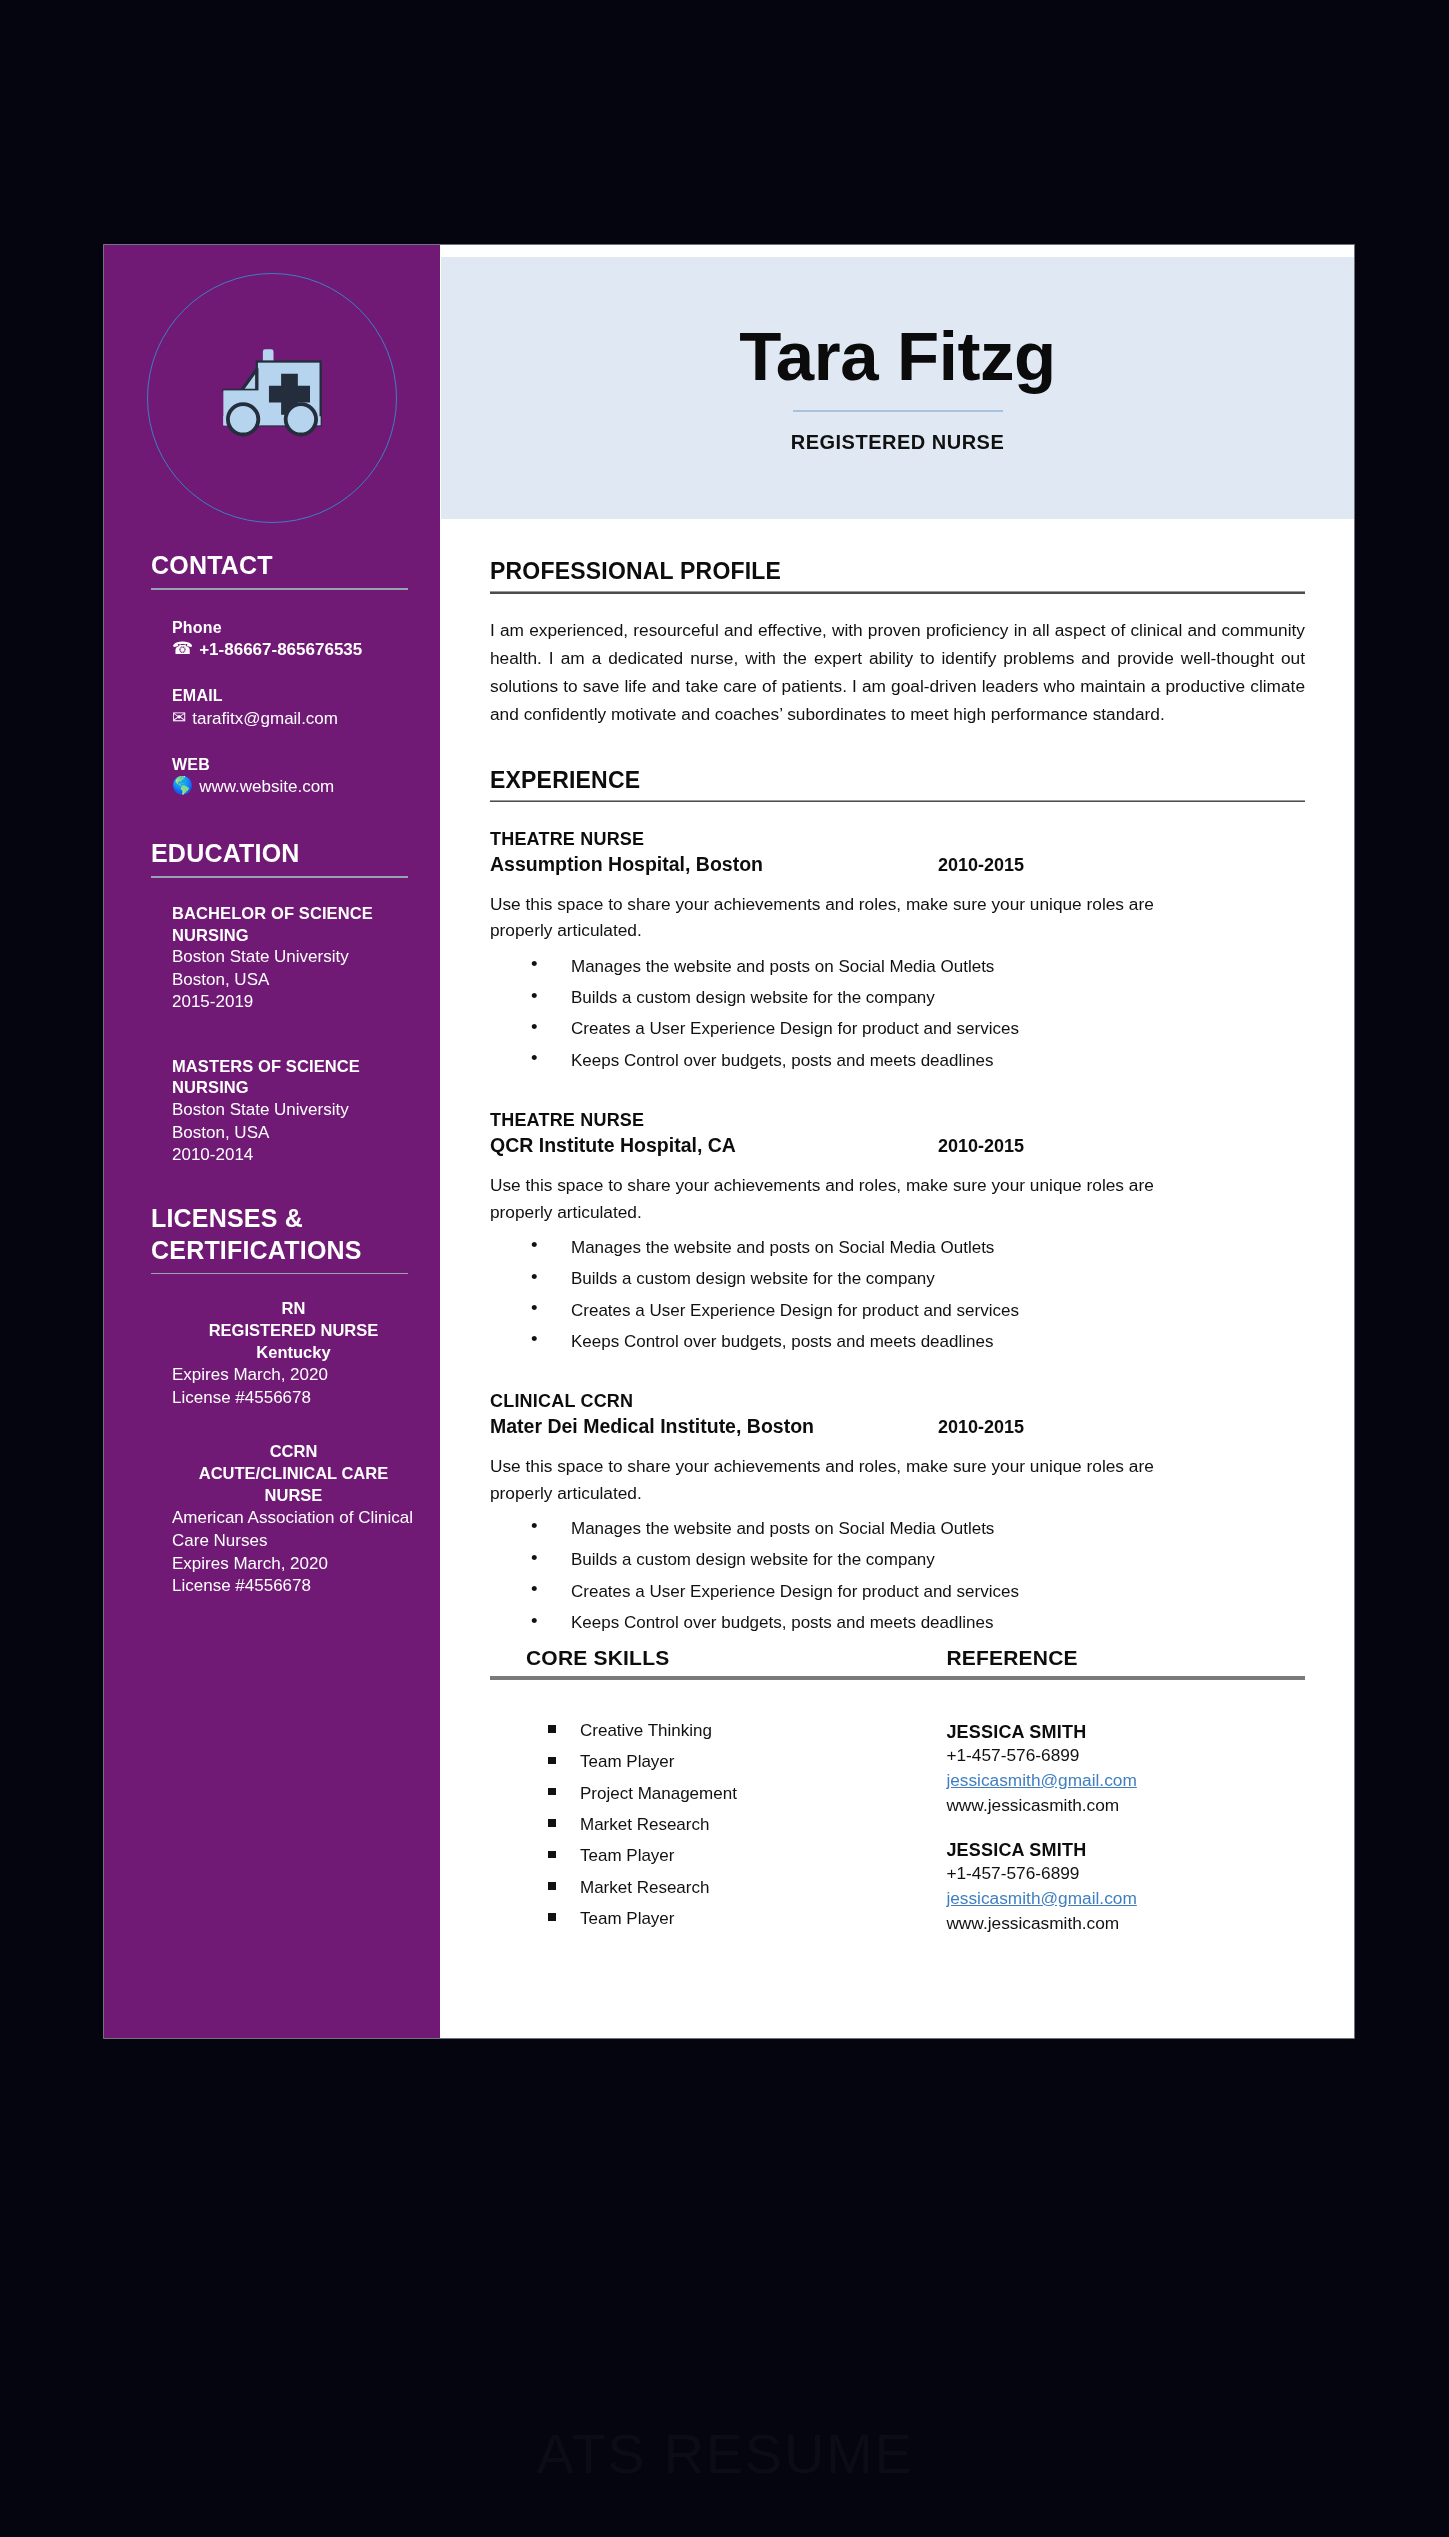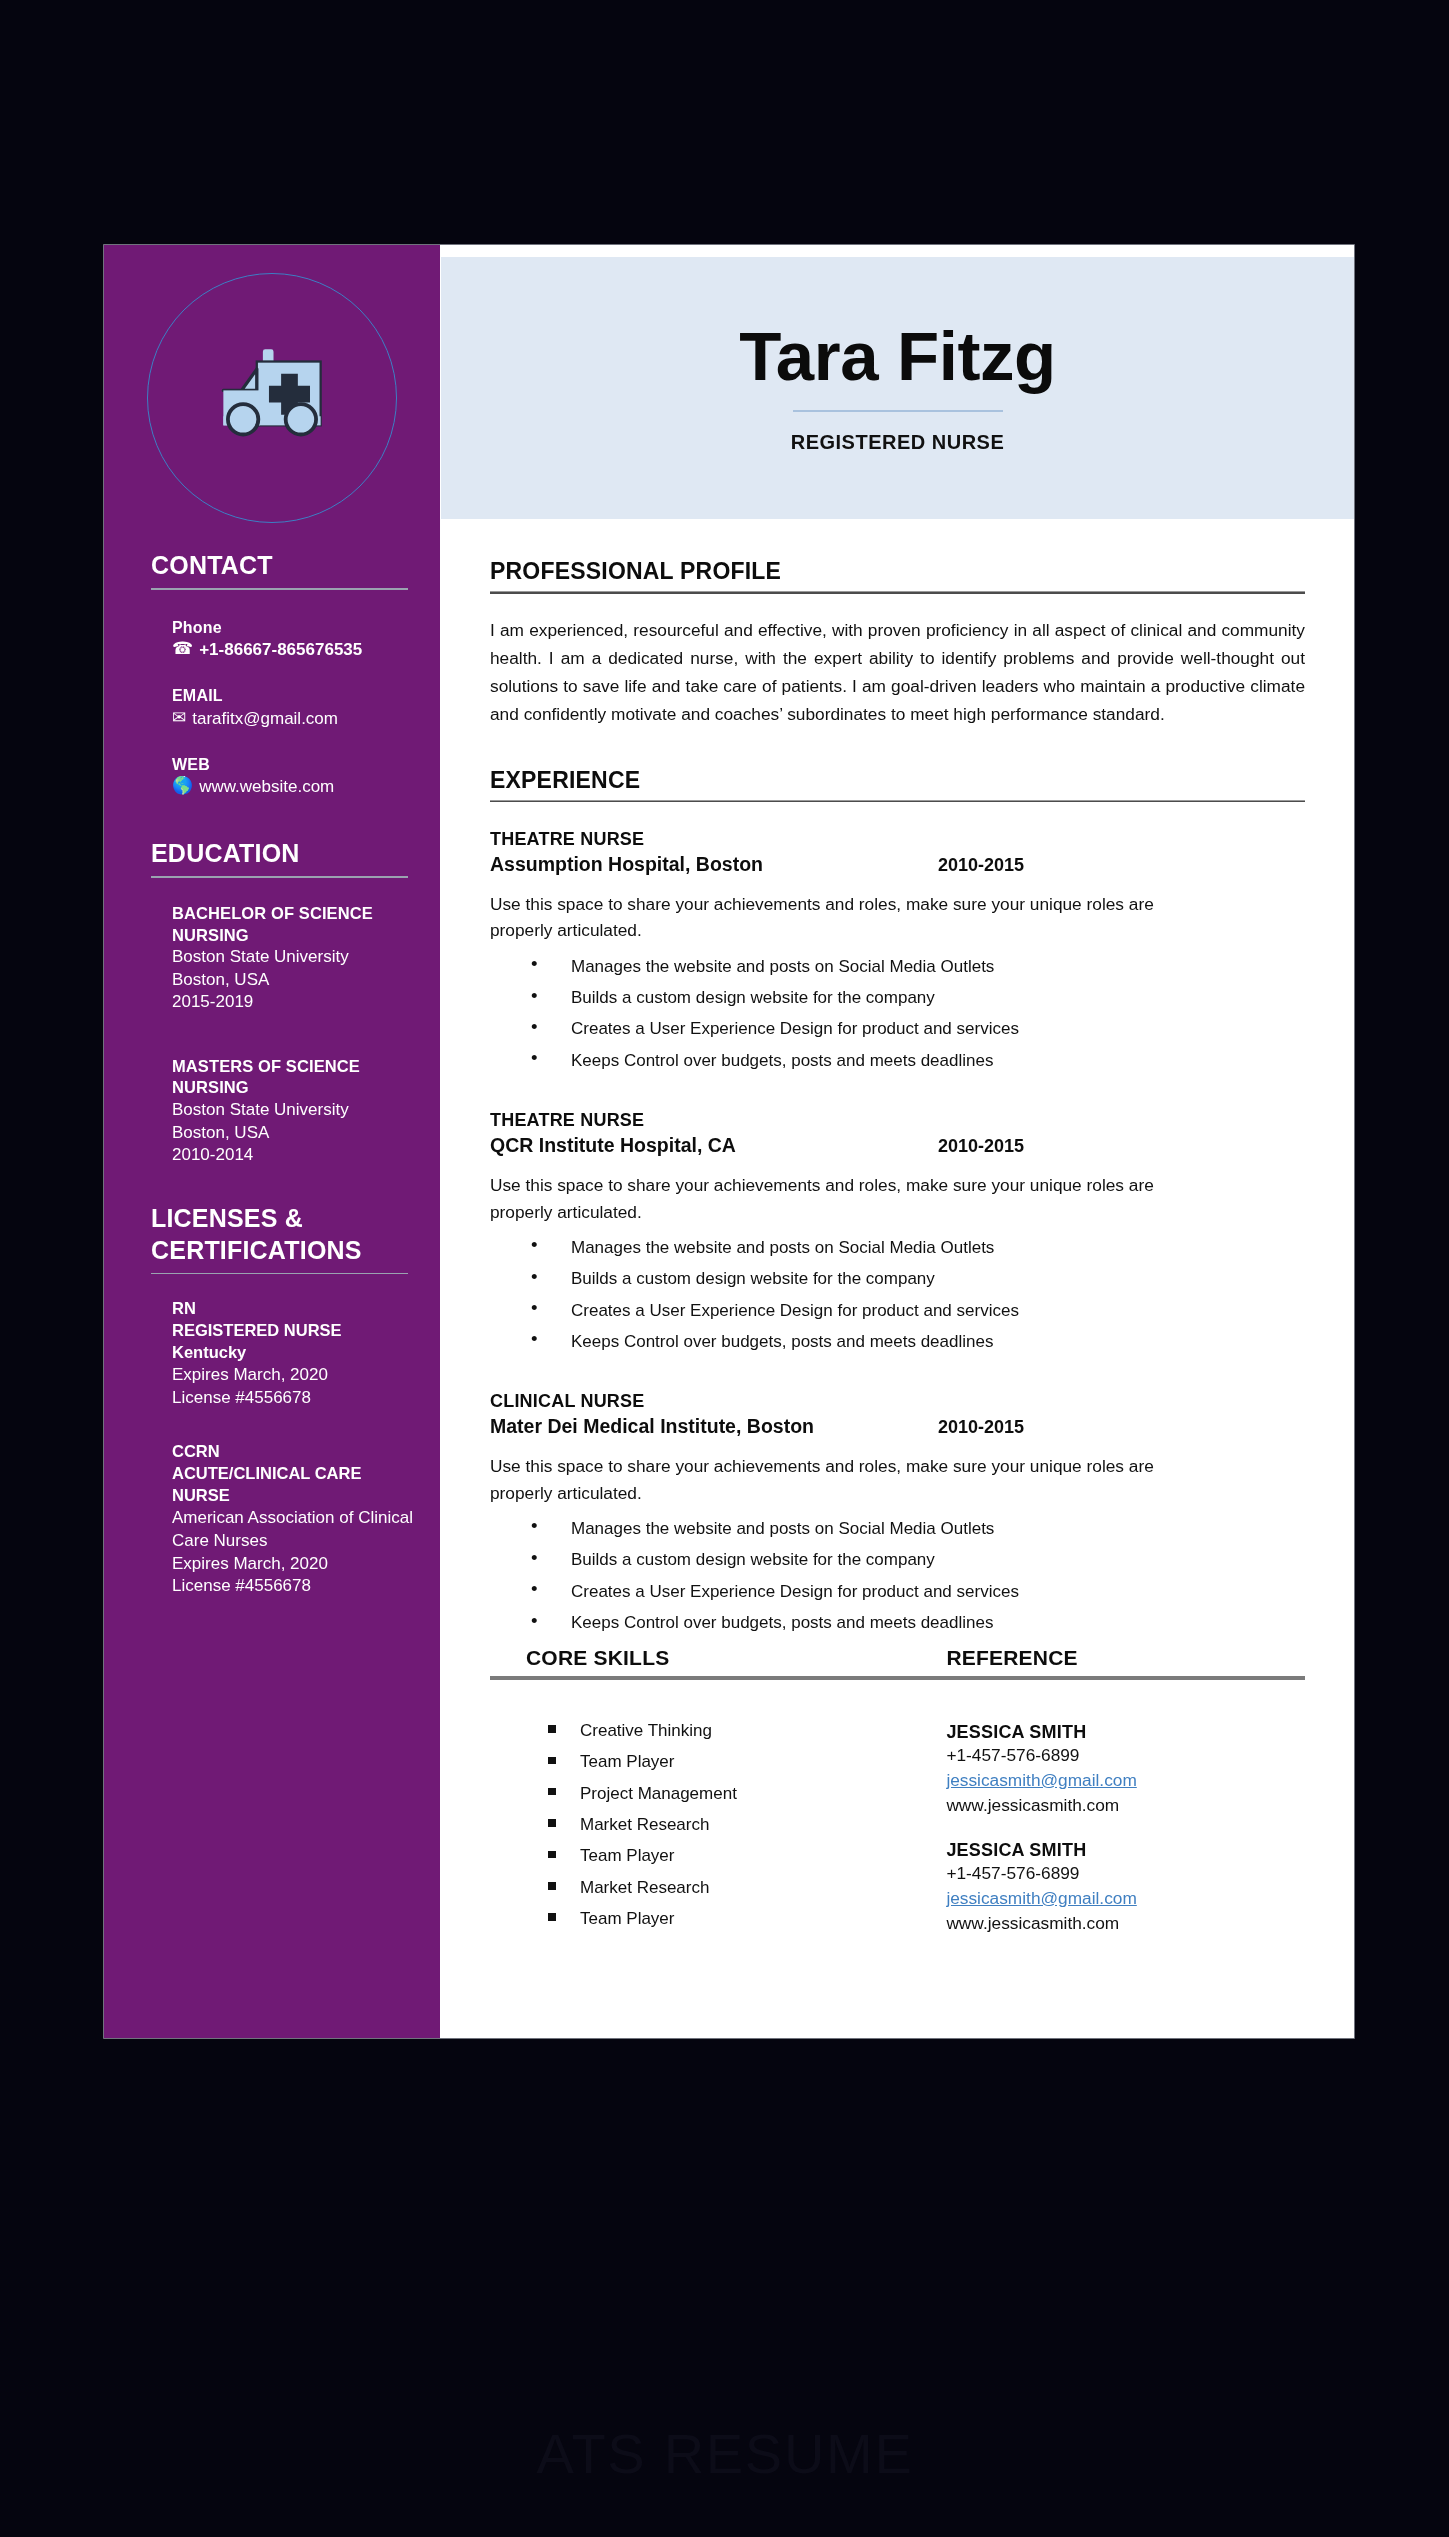--- a/index.html
+++ b/index.html
@@ -98,21 +98,21 @@
     line-height: 1.2;
     flex: 0 0 auto;
     display: inline-block;
   }
   .ci-value .bold { font-weight: bold; }
 
   .edu-item { margin-bottom: 22px; font-size: 17px; line-height: 1.32; }
   .edu-item .b { font-weight: bold; font-size: 16.5px; letter-spacing: 0.1px; }
 
   .lic-item { margin-bottom: 24px; font-size: 17px; line-height: 1.33; }
-  .lic-item .b { font-weight: bold; font-size: 16.5px; }
+  .lic-item .b { font-weight: bold; font-size: 16.5px; text-align: center; }
 
   
   #main {
     flex: 1;
     background: #ffffff;
     position: relative;
   }
 
   #banner {
     margin-top: 12px;
@@ -412,21 +412,21 @@
         <p class="job-desc">Use this space to share your achievements and roles, make sure your unique roles are properly articulated.</p>
         <ul class="job-bullets">
           <li>Manages the website and posts on Social Media Outlets</li>
           <li>Builds a custom design website for the company</li>
           <li>Creates a User Experience Design for product and services</li>
           <li>Keeps Control over budgets, posts and meets deadlines</li>
         </ul>
       </div>
 
       <div class="job">
-        <div class="job-title">CLINICAL NURSE</div>
+        <div class="job-title">CLINICAL CCRN</div>
         <div class="job-row">
           <div class="job-org">Mater Dei Medical Institute, Boston</div>
           <div class="job-dates">2010-2015</div>
         </div>
         <p class="job-desc">Use this space to share your achievements and roles, make sure your unique roles are properly articulated.</p>
         <ul class="job-bullets">
           <li>Manages the website and posts on Social Media Outlets</li>
           <li>Builds a custom design website for the company</li>
           <li>Creates a User Experience Design for product and services</li>
           <li>Keeps Control over budgets, posts and meets deadlines</li>

